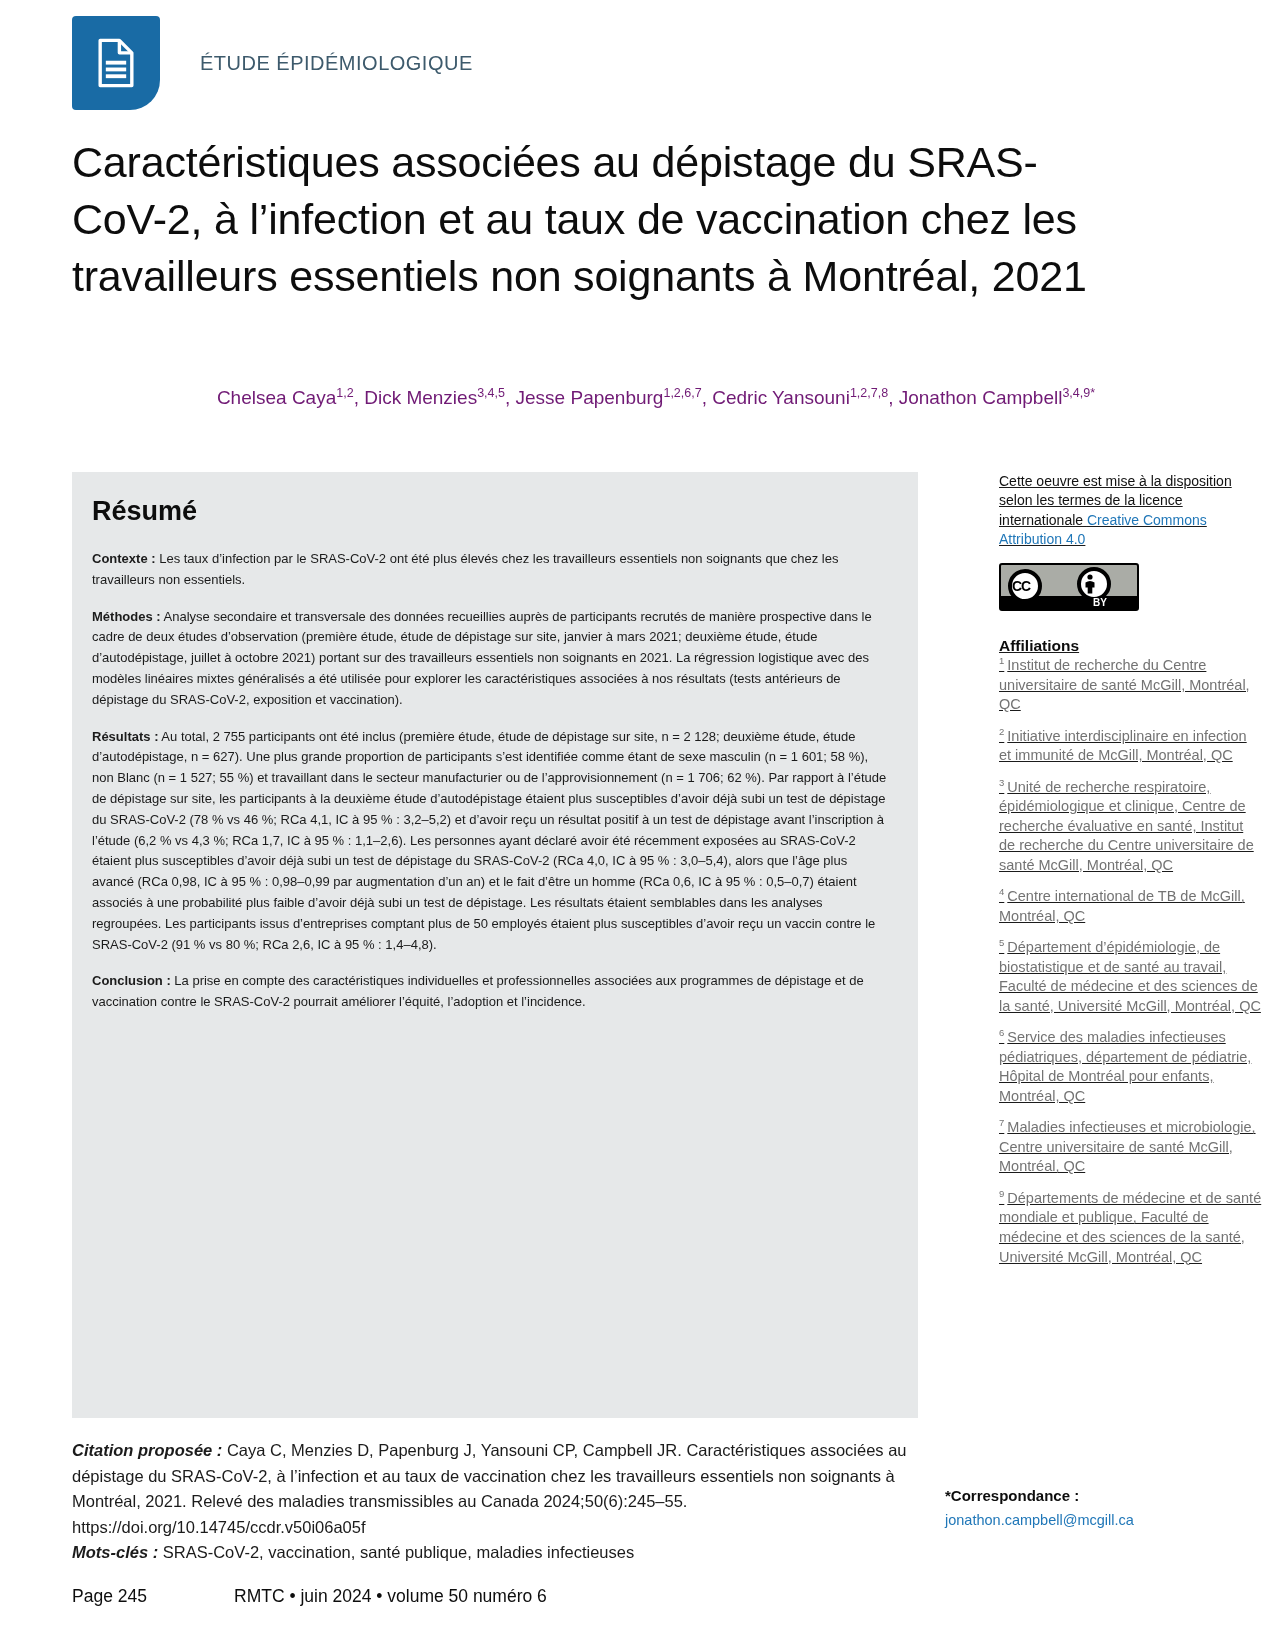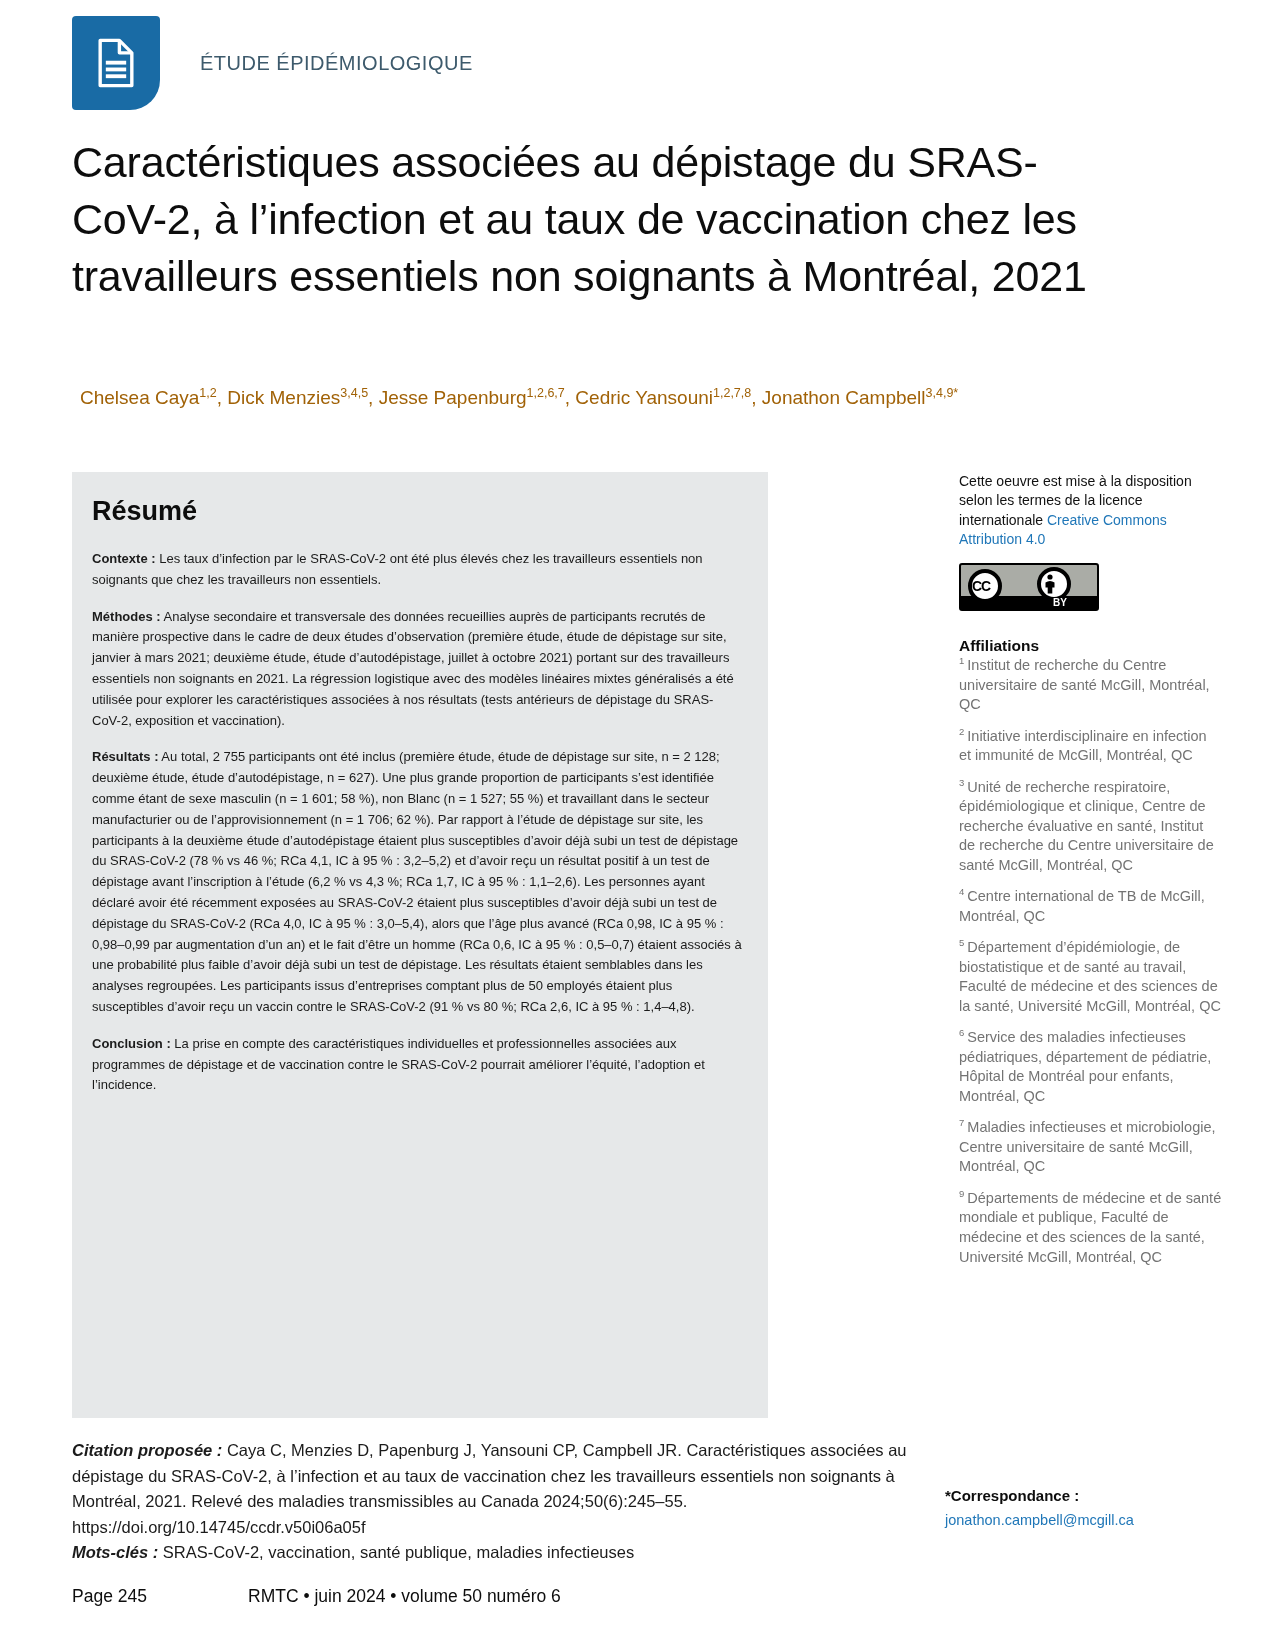--- a/index.html
+++ b/index.html
@@ -23,38 +23,38 @@
     margin-left:40px; font-size:20px; letter-spacing:0.5px;
     color:#3D5A6C; font-weight:400;
   }
 
   
   .article-title {
     position:absolute; left:72px; top:134px; width:1030px;
     font-size:43px; line-height:57px; font-weight:500; color:#0d0d0d;
     letter-spacing:-0.2px;
   }
-  .authors { position:absolute; left:80px; top:386px; width:1120px; font-size:19px; color:#a16207; }
+  .authors { position:absolute; left:96px; top:386px; width:1120px; font-size:19px; color:#701a75;text-align:center; }
   .authors sup { font-size:12.5px; }
 
   
   .resume-box {
-    position:absolute; left:72px; top:472px; width:696px; height:946px;
+    position:absolute; left:72px; top:472px; width:846px; height:946px;
     background:#E6E8E9; padding:24px 26px 18px 20px; overflow:hidden;
   }
   .resume-box h2 { font-size:27px; font-weight:700; color:#0d0d0d; margin-bottom:22px; }
   .resume-box p { font-size:13px; line-height:1.6; margin-bottom:16px; }
   .resume-box p strong { font-weight:700; }
 
   
   .citation-block { position:absolute; left:72px; top:1438px; width:846px; font-size:16.5px; line-height:1.55; }
   .bi { font-weight:700; font-style:italic; }
 
   
-  .sidebar { position:absolute; left:959px; top:472px; width:263px; }
+  .sidebar { position:absolute; left:999px; top:472px; width:263px;text-decoration:underline; }
   .license-note { font-size:14px; line-height:1.38; color:#111; }
   .license-link { color:#2077B8; text-decoration:none; cursor:pointer; }
 
   .cc-badge {
     position:relative; width:140px; height:48px; margin-top:14px;
     background:#AAACA6; border:2px solid #000; border-radius:3px;
   }
   .cc-strip { position:absolute; left:0; right:0; bottom:0; height:13px; background:#000; }
   .cc-circle {
     position:absolute; width:34px; height:34px; border-radius:50%;
@@ -74,21 +74,21 @@
   .aff { font-size:14.5px; line-height:1.35; margin-bottom:11px; color:#737373; }
   .aff sup { font-size:9.5px; margin-right:3px; }
 
   .correspondence { position:absolute; left:945px; top:1487px; width:263px; }
   .corr-label { font-size:15px; font-weight:700; color:#0d0d0d; }
   .corr-email { display:block; margin-top:8px; font-size:14.5px; color:#2077B8; text-decoration:none; cursor:pointer; }
 
   
   .page-footer { position:absolute; left:0; top:1586px; width:100%; font-size:17.5px; color:#0d0d0d; }
   .footer-page { position:absolute; left:72px; }
-  .footer-journal { position:absolute; left:248px;text-align:right; }
+  .footer-journal { position:absolute; left:234px;text-align:right; }
 </style>
 </head>
 <body>
 
 <div class="page">
 
   <div class="doc-header">
     <div class="doc-icon">
       <svg viewBox="0 0 40 46" aria-hidden="true">
         <path d="M6 3 h17 l11 11 v29 h-28 z" fill="none" stroke="#ffffff" stroke-width="3" stroke-linejoin="round"></path>

